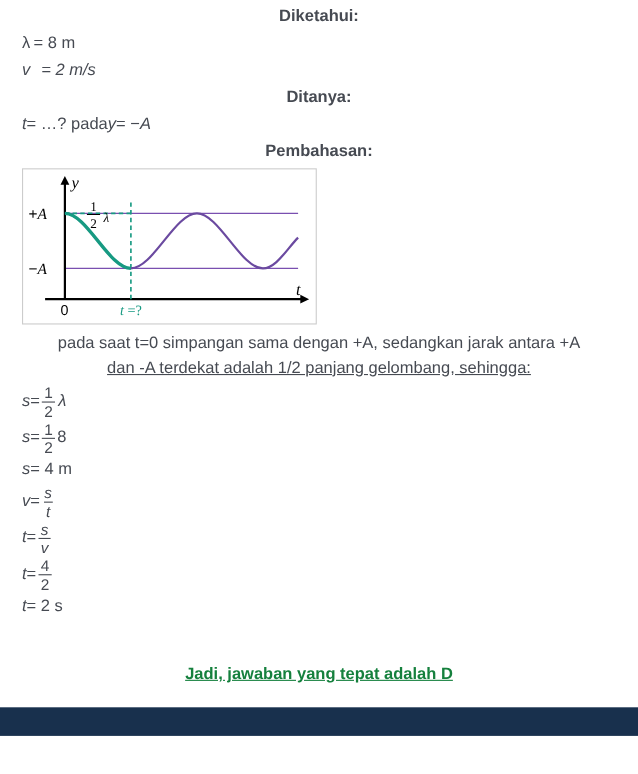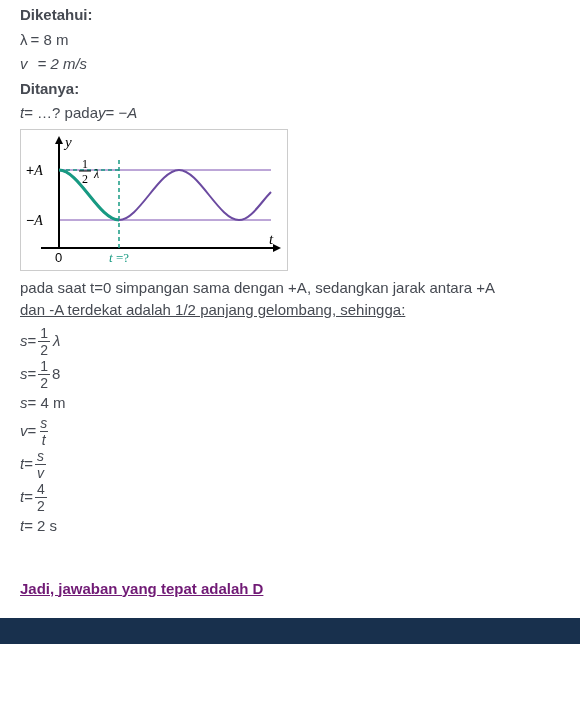--- a/index.html
+++ b/index.html
@@ -7,36 +7,37 @@
     padding: 0;
     font-family: -apple-system, BlinkMacSystemFont, "Segoe UI", Arial, sans-serif;
     background: #fff;
     width: 580px;
   }
   .content {
     padding: 4px 20px 18px 20px;
     color: #464a52;
     font-size: 15px;
     line-height: 1.5;
+    text-align: center;
   }
   .bold { font-weight: 600; }
   .ital { font-style: italic; }
   .eq-line { margin: 2px 0; display: flex; align-items: center; flex-wrap: wrap; }
   .frac {
     display: inline-flex;
     flex-direction: column;
     align-items: center;
     vertical-align: middle;
     line-height: 1;
     margin: 0 2px;
     font-size: 14px;
   }
   .frac .num { padding: 0 2px 1px 2px; }
   .frac .den { border-top: 1.2px solid #464a52; padding: 1px 2px 0 2px; }
-  .conclusion { font-weight: 700; text-decoration: underline; color: #701a75; margin-top: 40px; }
+  .conclusion { font-weight: 700; text-decoration: underline; color: #15803d; margin-top: 40px; }
   .figure {
     border: 1px solid #ccc;
     width: 266px;
     height: 140px;
     margin: 4px 0 6px 0;
     position: relative;
     background: #fff;
   }
   .footer-band {
     background: #18304d;
@@ -64,20 +65,21 @@
   <div class="bold">Ditanya:</div>
 
   <div class="eq-line">
     <span class="ital">t</span>
     <span> = …? pada </span>
     <span class="ital">y</span>
     <span> = − </span>
     <span class="ital">A</span>
   </div>
 
+  <div class="bold">Pembahasan:</div>
 
   <div class="figure">
     <svg viewBox="0 0 266 140" width="266" height="140">
 
       <line x1="38" y1="40" x2="250" y2="40" stroke="#7a4fb0" stroke-width="1"></line>
       <line x1="38" y1="90" x2="250" y2="90" stroke="#7a4fb0" stroke-width="1"></line>
 
       <line x1="38" y1="10" x2="38" y2="118" stroke="#000" stroke-width="2"></line>
       <line x1="20" y1="118" x2="256" y2="118" stroke="#000" stroke-width="2"></line>
 

